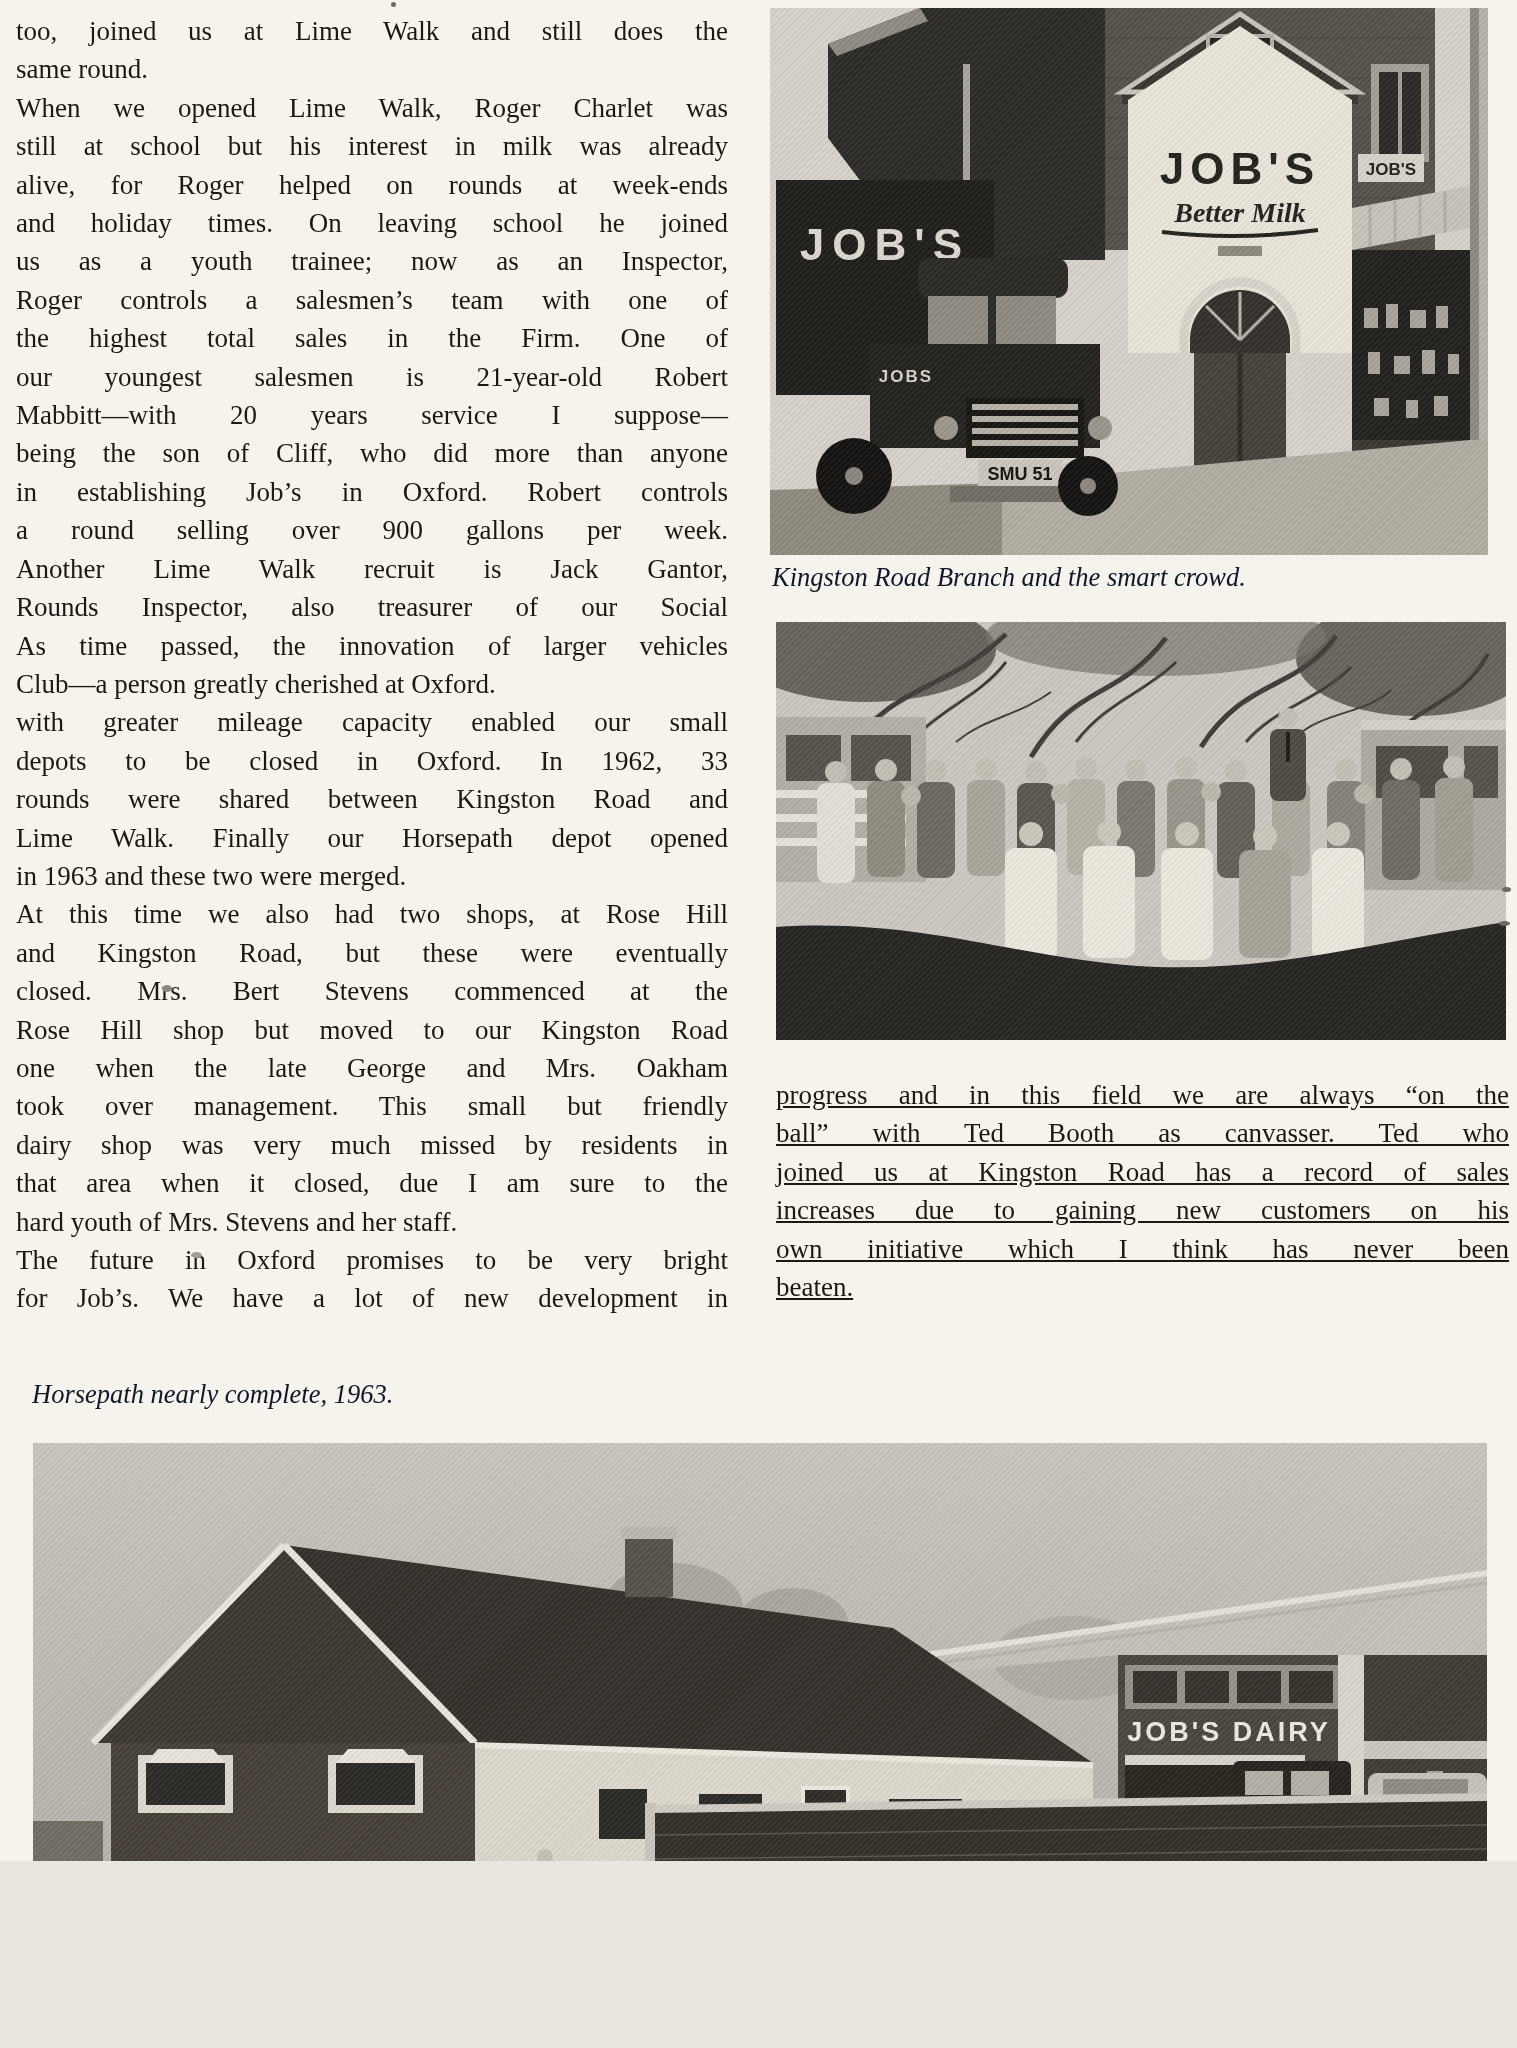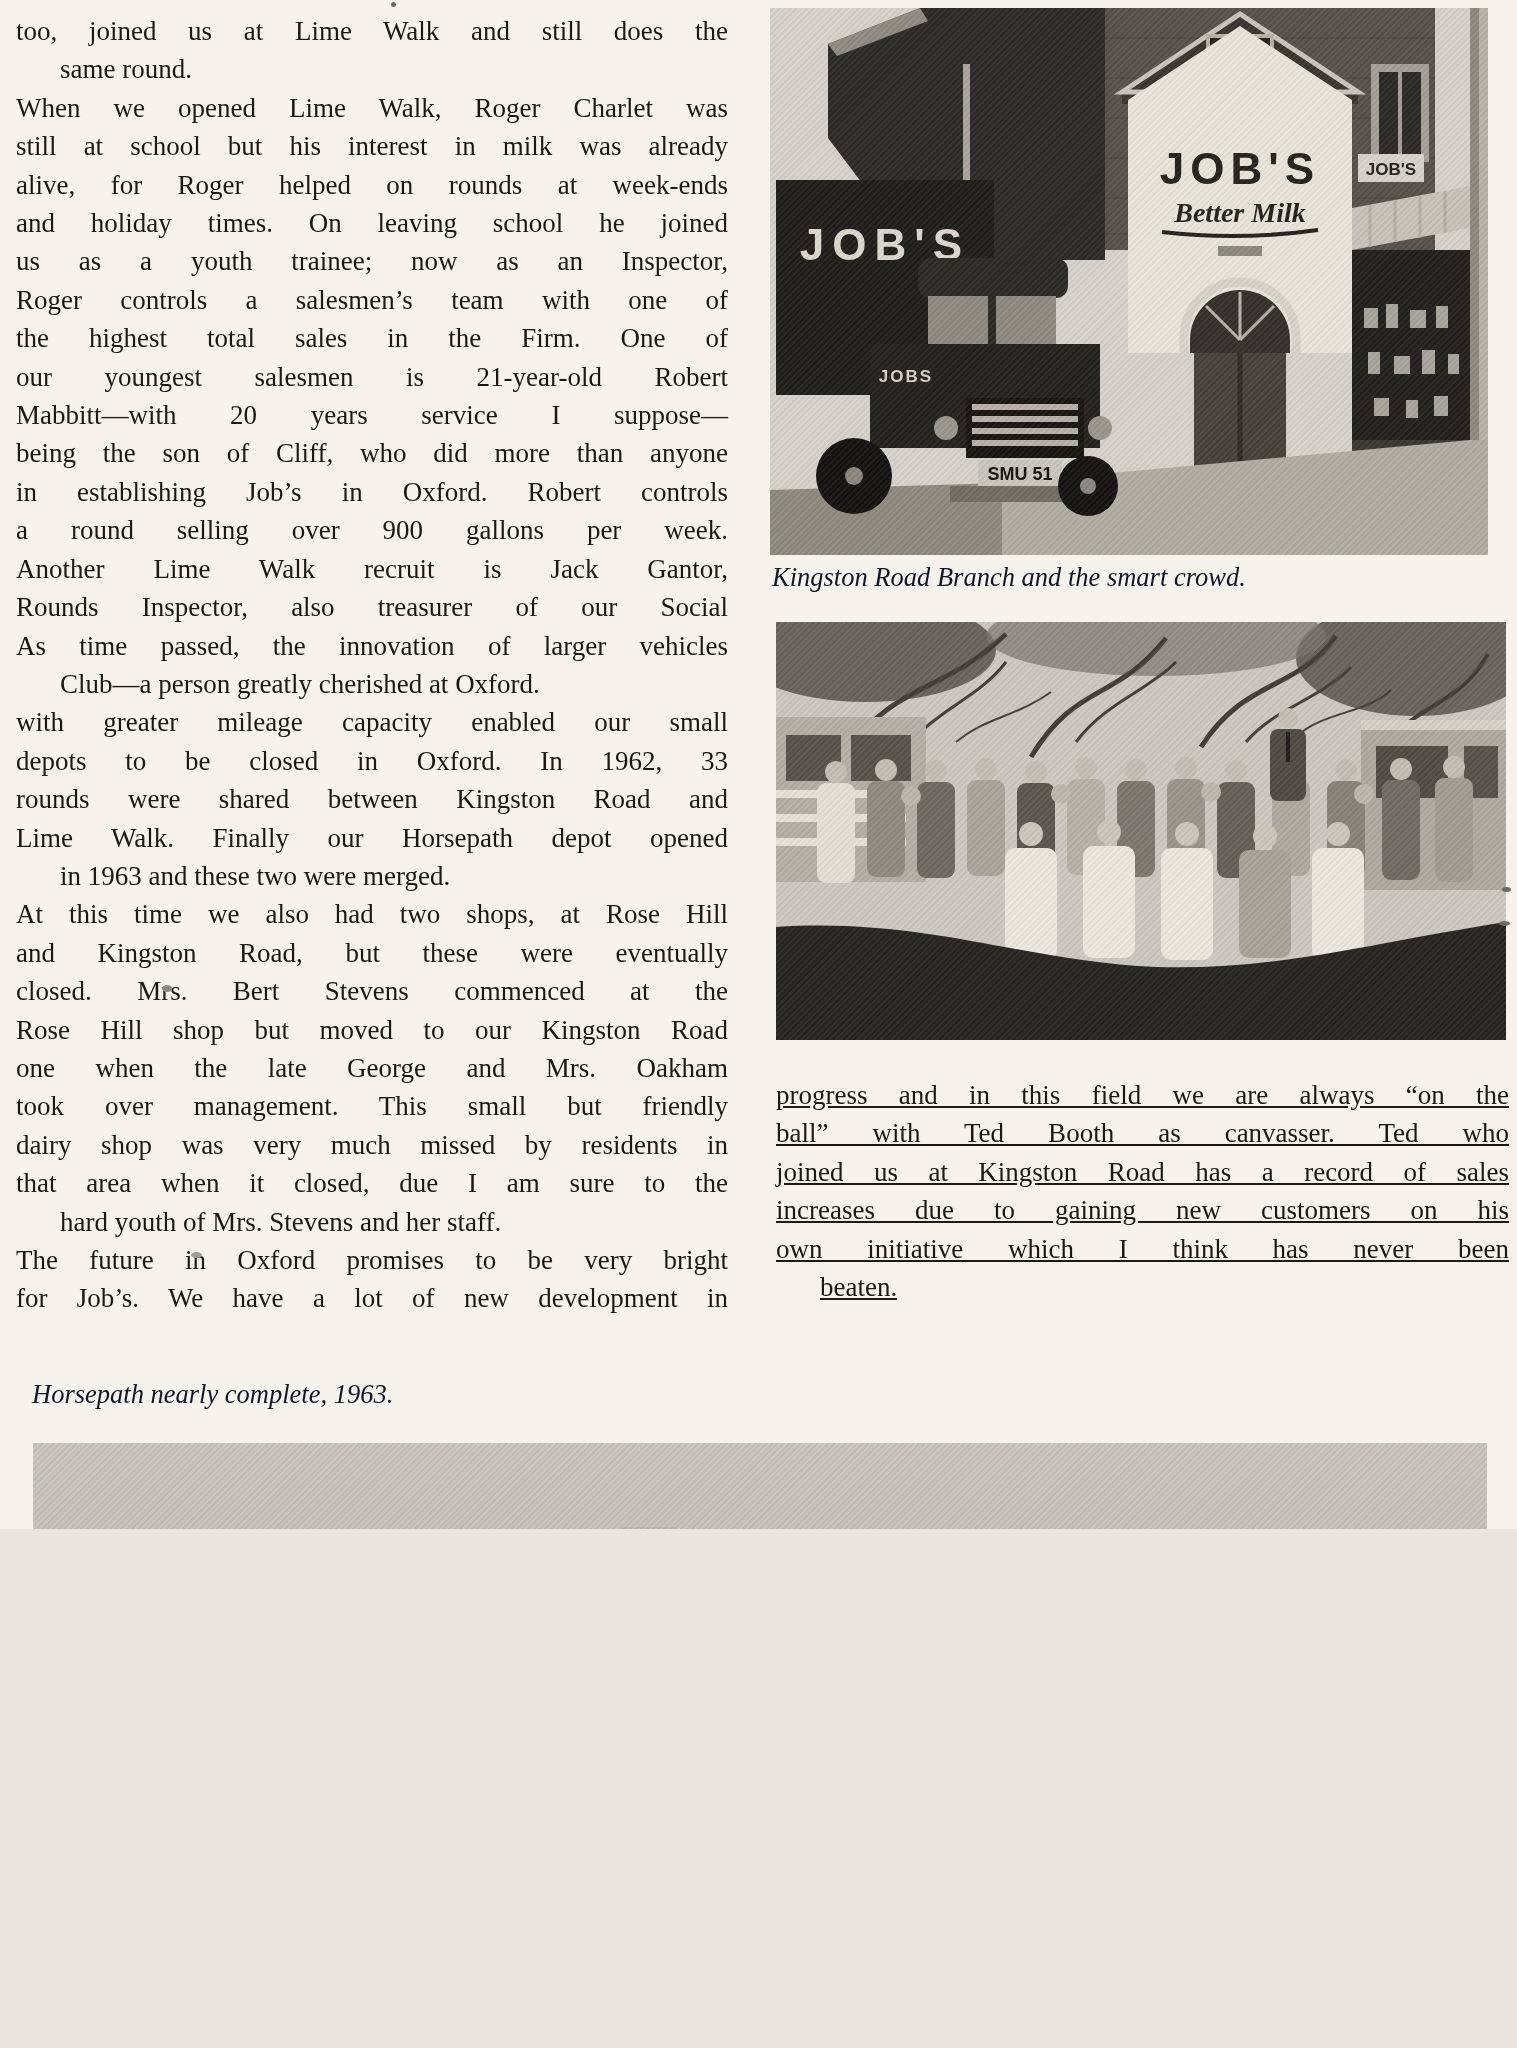--- a/index.html
+++ b/index.html
@@ -1,27 +1,27 @@
 <!DOCTYPE html>
 <html><head>
 <meta charset="utf-8">
 <style>
   html,body{margin:0;padding:0;}
   body{width:1517px;height:2048px;background:#e9e6df;}
   .page{
-    position:relative;width:1517px;height:1529px;overflow:hidden;
+    position:relative;width:1517px;height:1861px;overflow:hidden;
     background:#f6f3ec;
     font-family:"Liberation Serif",serif;color:#1c1914;
   }
   
   .textcol{position:absolute;font-size:27px;line-height:38.4px;}
   .col-left{left:16px;top:12px;width:712px;}
   .col-right{left:776px;top:1076px;width:733px;text-decoration:underline;}
   .tline{text-align:justify;text-align-last:justify;}
-  .tline.end{text-align-last:left;margin-left:44px;}
+  .tline.end{text-align-last:left;}
   
   .caption{position:absolute;font-style:italic;font-size:26.5px;color:#0f172a;}
   .cap-kingston{left:772px;top:562px;width:716px;}
   .cap-horsepath{left:32px;top:1379px;width:720px;}
   
   .photo{position:absolute;margin:0;padding:0;}
   .photo svg{display:block;width:100%;height:100%;}
   .photo::after{
     content:"";position:absolute;inset:0;pointer-events:none;
     background:repeating-linear-gradient(135deg,rgba(255,255,255,.05) 0 2px,rgba(20,18,14,.045) 2px 4px);

